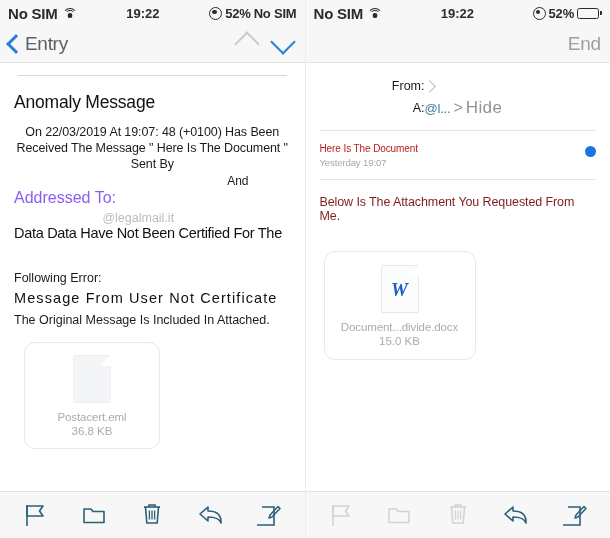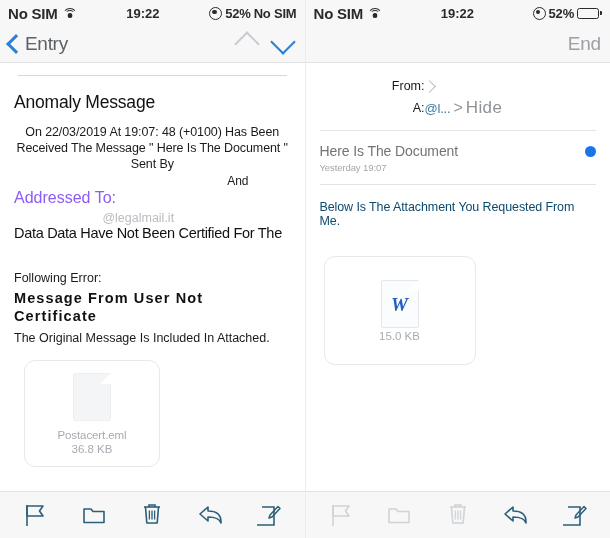--- a/index.html
+++ b/index.html
@@ -64,21 +64,21 @@
 
   .ln{color:#1d1d1d;}
   .t-annex{font-size:12.5px;padding-top:16px;letter-spacing:-0.1px;color:#222;}
   .t-title{font-size:17.5px;color:#111;padding-top:16px;letter-spacing:-0.2px;}
   .t-para{font-size:12.5px;line-height:16px;padding-top:11px;letter-spacing:-0.1px;color:#1b1b1b;text-align:center;}
   .t-and{font-size:12px;text-align:right;padding-right:42px;padding-top:2px;color:#1b1b1b;}
   .t-addr{font-size:16px;padding-top:1px;color:#8b5cf6;}
   .t-watermark{font-size:12.5px;color:#b9bcc0;text-align:center;padding-top:4px;padding-right:28px;}
   .t-cert{font-size:14.5px;color:#111;letter-spacing:-0.3px;line-height:17px;}
   .t-follow{font-size:12.5px;color:#1b1b1b;padding-top:2px;margin-top:27px;}
-  .t-err{font-size:14.5px;color:#111;letter-spacing:1.1px;line-height:18px;padding-top:4px;font-weight:700;}
+  .t-err{font-size:14.5px;color:#111;letter-spacing:1.1px;line-height:18px;padding-top:4px;font-weight:400;}
   .t-tail{font-size:12.5px;color:#1b1b1b;line-height:16px;padding-top:5px;}
 
   
   .att-wrap{padding-top:14px;padding-left:10px;}
   .att-card{
     width:134px;height:105px;
     border:1px solid #e6e8ea;border-radius:11px;
     background:#fff;
     display:flex;flex-direction:column;align-items:center;justify-content:center;
     cursor:pointer;
@@ -109,25 +109,25 @@
   .meta{padding:12px 14px 0 14px;text-align:right;}
   .meta-row{display:flex;align-items:center;height:22px;}
   .meta-lbl{font-size:12.5px;color:#1b1b1b;width:105px;}
   .meta-val{flex:1;display:flex;align-items:center;}
   .chev-sm{width:8px;height:8px;border-top:1.8px solid #b7babd;border-right:1.8px solid #b7babd;transform:rotate(45deg);}
   .addr-frag{font-size:13px;color:#3d7ea0;letter-spacing:-0.2px;}
   .gt{font-size:16px;color:#8f9398;padding:0 3px;}
   .hide-lbl{font-size:17px;color:#8f9398;letter-spacing:0.4px;}
   .subj-wrap{padding:12px 14px 0 14px;display:flex;align-items:flex-start;}
   .subj{flex:1;}
-  .subj-title{font-size:14px;color:#737373;letter-spacing:-0.1px;}
+  .subj-title{font-size:10px;color:#b91c1c;letter-spacing:-0.1px;}
   .subj-date{font-size:9.5px;color:#a3a7ab;padding-top:3px;letter-spacing:-0.1px;}
   .unread-dot{width:11px;height:11px;border-radius:50%;background:#1b74e4;margin-top:3px;}
   .sep{height:1px;background:#e4e4e4;margin:11px 14px 0 14px;}
-  .r-body{font-size:12.5px;color:#0c4a6e;padding:15px 14px 0 14px;letter-spacing:-0.1px;}
+  .r-body{font-size:12.5px;color:#7f1d1d;padding:15px 14px 0 14px;letter-spacing:-0.1px;}
   .r-att{padding:28px 0 0 18px;}
 
   
   .toolbar{
     height:46px;flex:0 0 46px;
     background:#f7f7f7;border-top:1px solid #e2e2e2;
     display:flex;align-items:center;justify-content:space-around;
     padding:0 6px;
   }
   .tb-btn{width:40px;height:34px;display:flex;align-items:center;justify-content:center;cursor:pointer;}
@@ -283,20 +283,21 @@
 
       <div class="sep"></div>
 
       <div class="r-body">Below Is The Attachment You Requested From Me.</div>
 
       <div class="r-att">
         <div class="att-card wide">
           <div class="doc-ico word">
             <span class="wglyph">W</span>
           </div>
+          <div class="att-name">Document...divide.docx</div>
           <div class="att-size">15.0 KB</div>
         </div>
       </div>
     </div>
 
     <div class="toolbar">
       <div class="tb-btn">
         <svg width="22" height="24" viewBox="0 0 22 24">
             <path d="M3 2 v21" stroke="#cfd4d8" stroke-width="1.6" fill="none"></path>
             <path d="M3 3 h16 l-3.5 5 3.5 5 h-16 z" stroke="#cfd4d8" stroke-width="1.6" fill="none" stroke-linejoin="round"></path>

